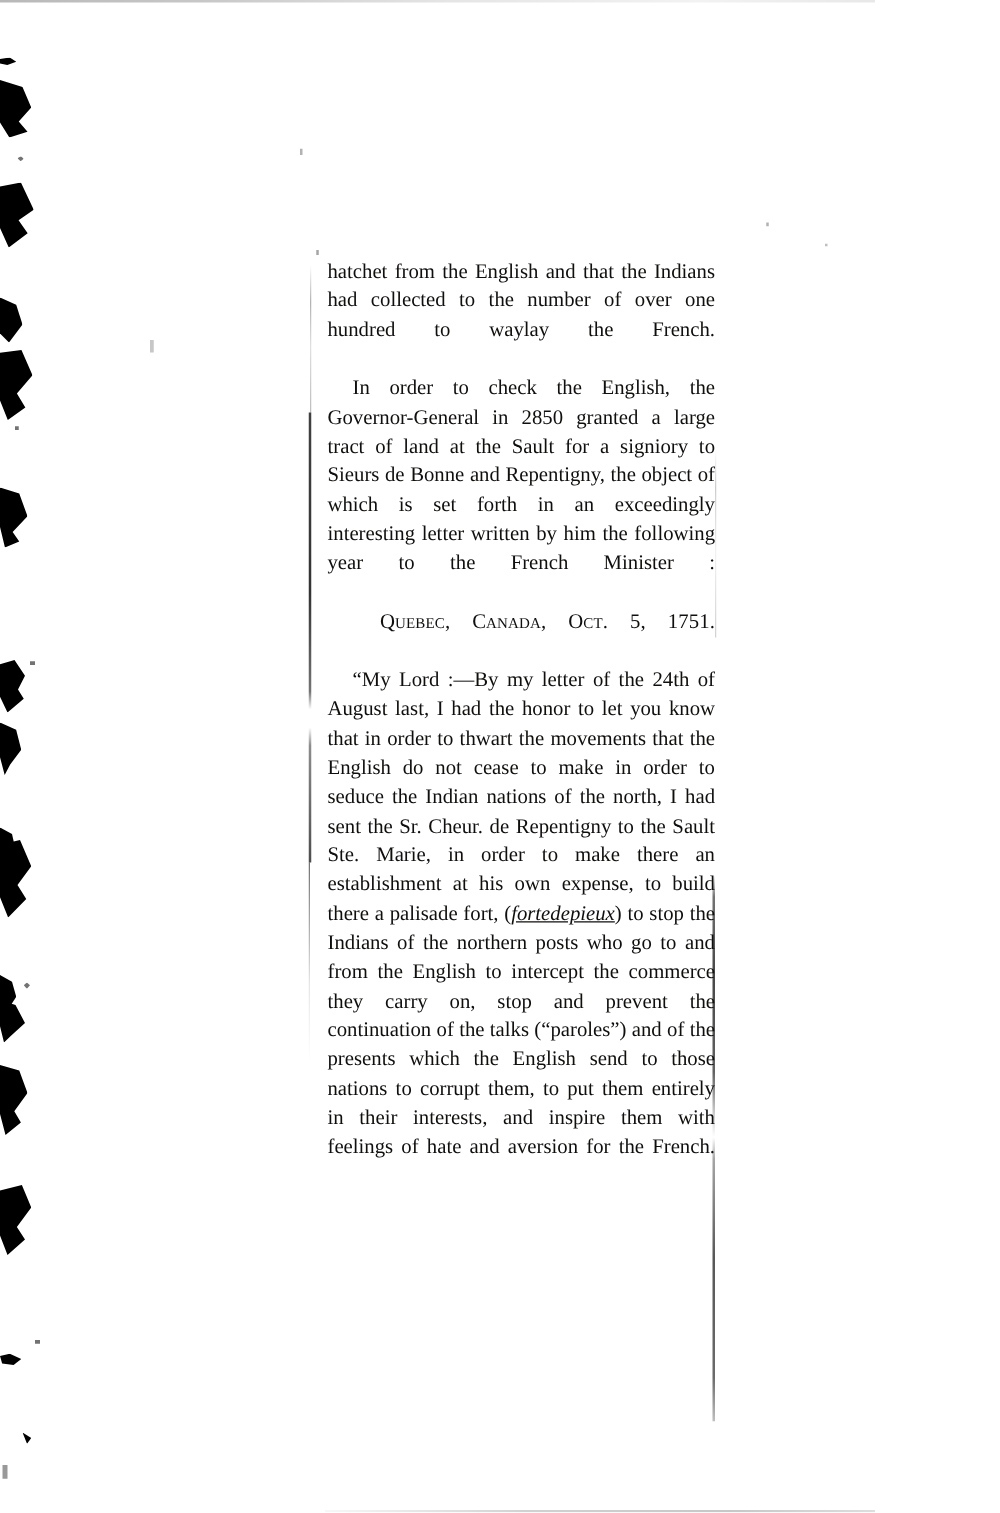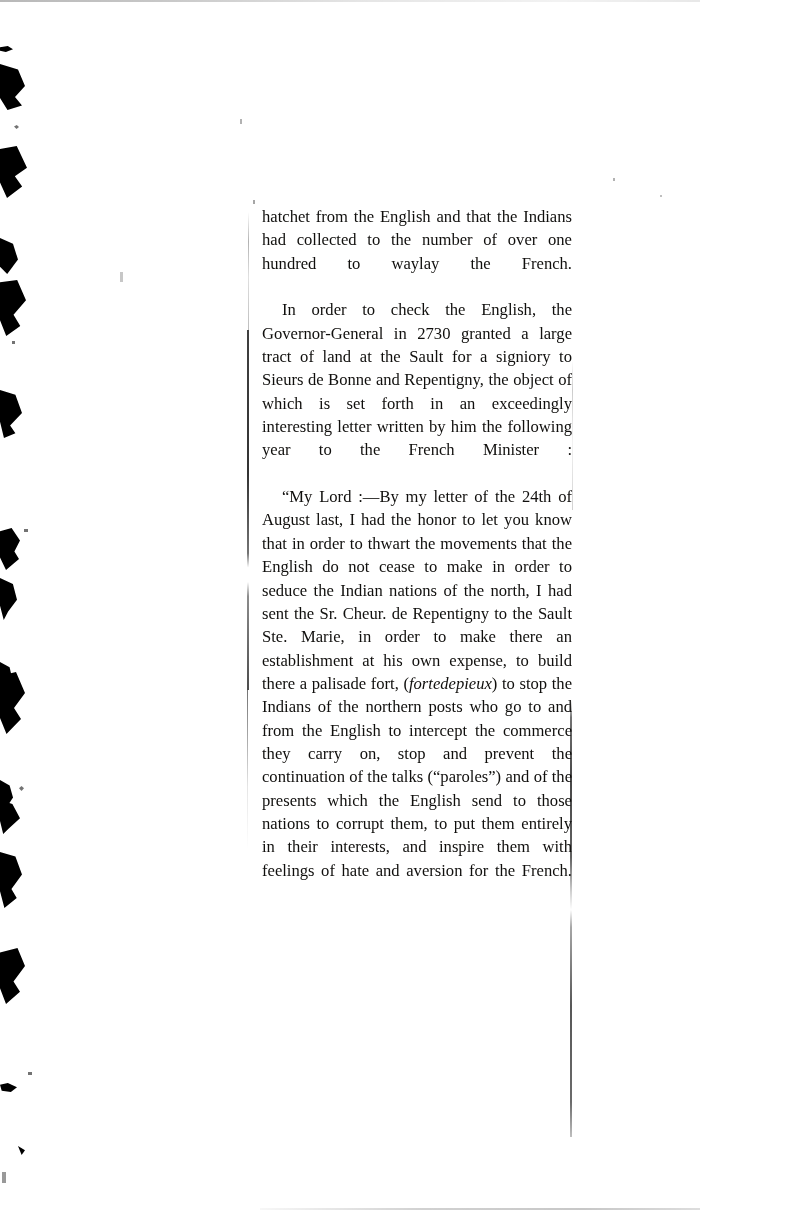--- a/index.html
+++ b/index.html
@@ -126,21 +126,21 @@
     width: 100%;
   }
   .dateline {
     margin: 0;
     text-align: left;
     text-indent: 42px;
     font-variant: small-caps;
     letter-spacing: 0.1px;
   }
   .dateline::after { content: none; }
-  .it { font-style: italic; }
+  .it { font-style: italic; text-decoration: underline; }
 </style>
 </head>
 <body>
 
 <div class="page">
 
   <div class="top-edge"></div>
   <div class="bottom-edge"></div>
 
   <div class="blob" style="left:0px; top:46px; width:13px; height:6px; clip-path:polygon(0% 20%,60% 0%,100% 55%,45% 100%,0% 80%);"></div>
@@ -176,20 +176,21 @@
   <div class="rule-left-faint"></div>
   <div class="rule-left"></div>
   <div class="rule-left-lower"></div>
   <div class="rule-right-top"></div>
   <div class="rule-right"></div>
 
   <div class="column">
 
     <p class="cont">hatchet from the English and that the Indians had collected to the number of over one hundred to waylay the French.</p>
 
-    <p class="indent">In order to check the English, the Governor-General in 2730 granted a large tract of land at the Sault for a signiory to Sieurs de Bonne and Repentigny, the object of which is set forth in an exceedingly interesting letter written by him the following year to the French Minister :</p>
+    <p class="indent">In order to check the English, the Governor-General in 2850 granted a large tract of land at the Sault for a signiory to Sieurs de Bonne and Repentigny, the object of which is set forth in an exceedingly interesting letter written by him the following year to the French Minister :</p>
 
+    <p class="dateline">Quebec, Canada, Oct. 5, 1751.</p>
 
     <p class="indent"><span>“My Lord :—By my letter of the 24th of August last, I had the honor to let you know that in order to thwart the movements that the English do not cease to make in order to seduce the Indian nations of the north, I had sent the Sr. Cheur. de Repentigny to the Sault Ste. Marie, in order to make there an establishment at his own expense, to build there a palisade fort, (</span><span class="it">fortedepieux</span><span>) to stop the Indians of the northern posts who go to and from the English to intercept the commerce they carry on, stop and prevent the continuation of the talks (“paroles”) and of the presents which the English send to those nations to corrupt them, to put them entirely in their interests, and inspire them with feelings of hate and aversion for the French.</span></p>
 
 
   </div>
 </div>
 
 </body></html>

